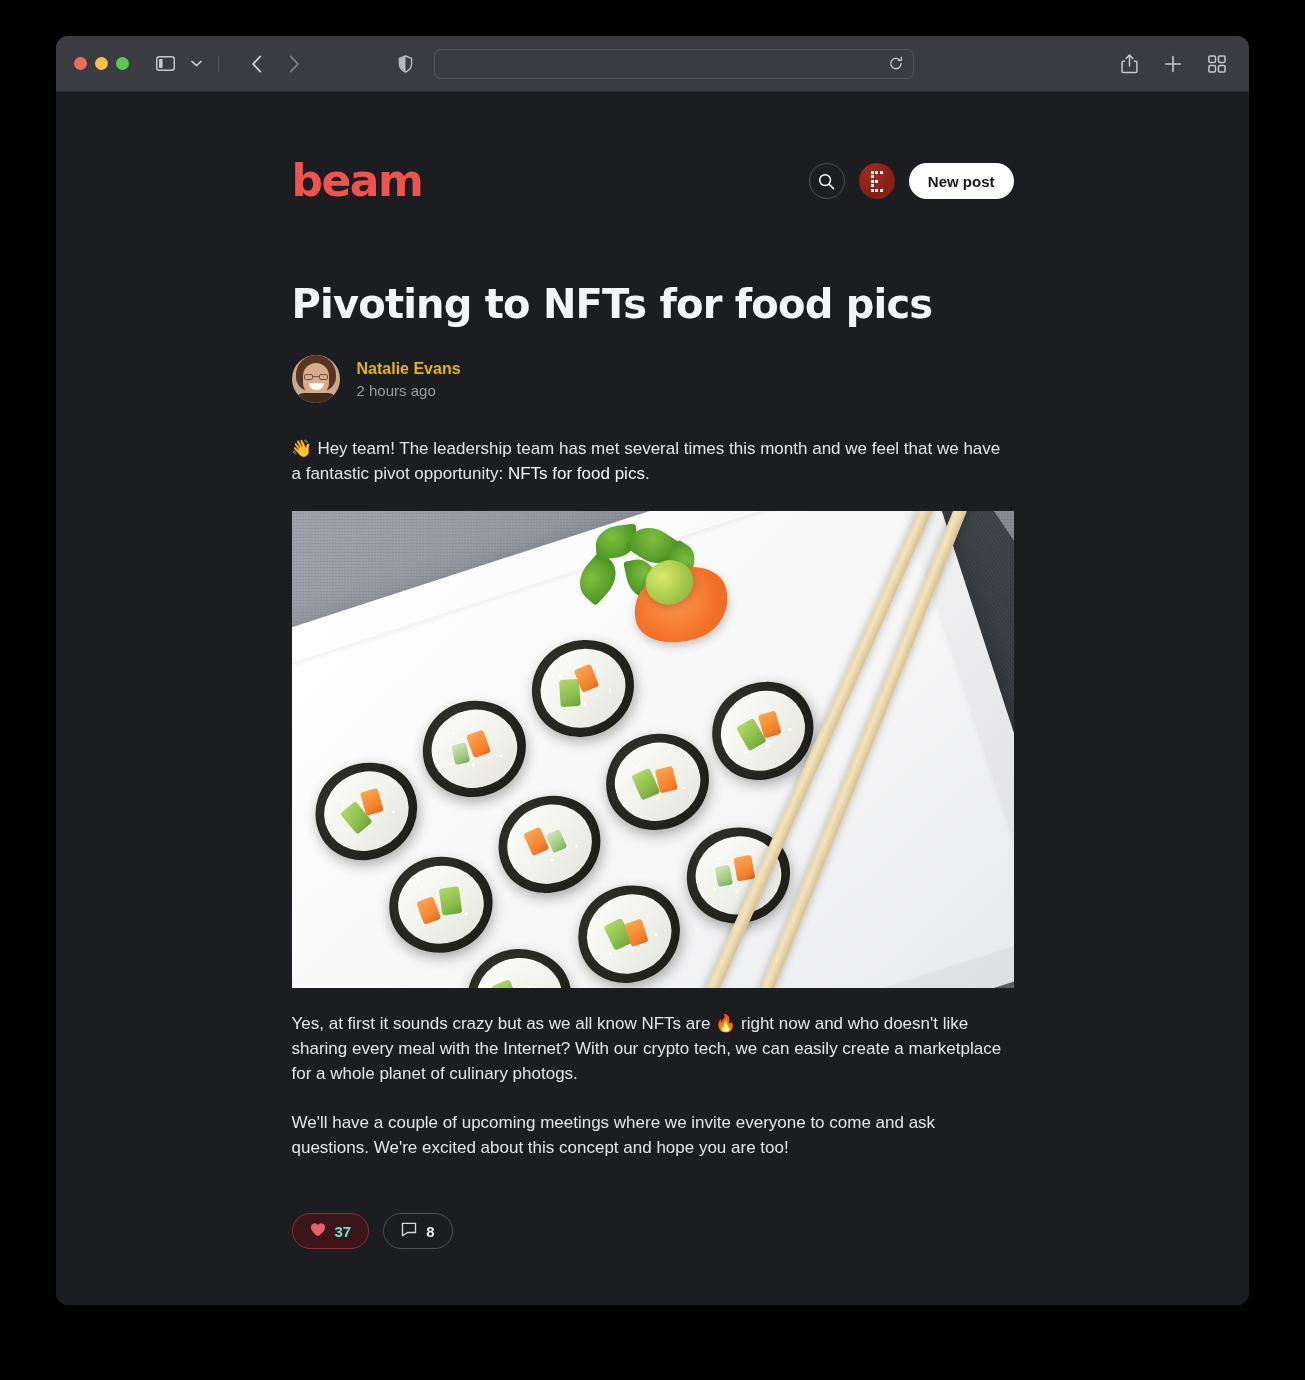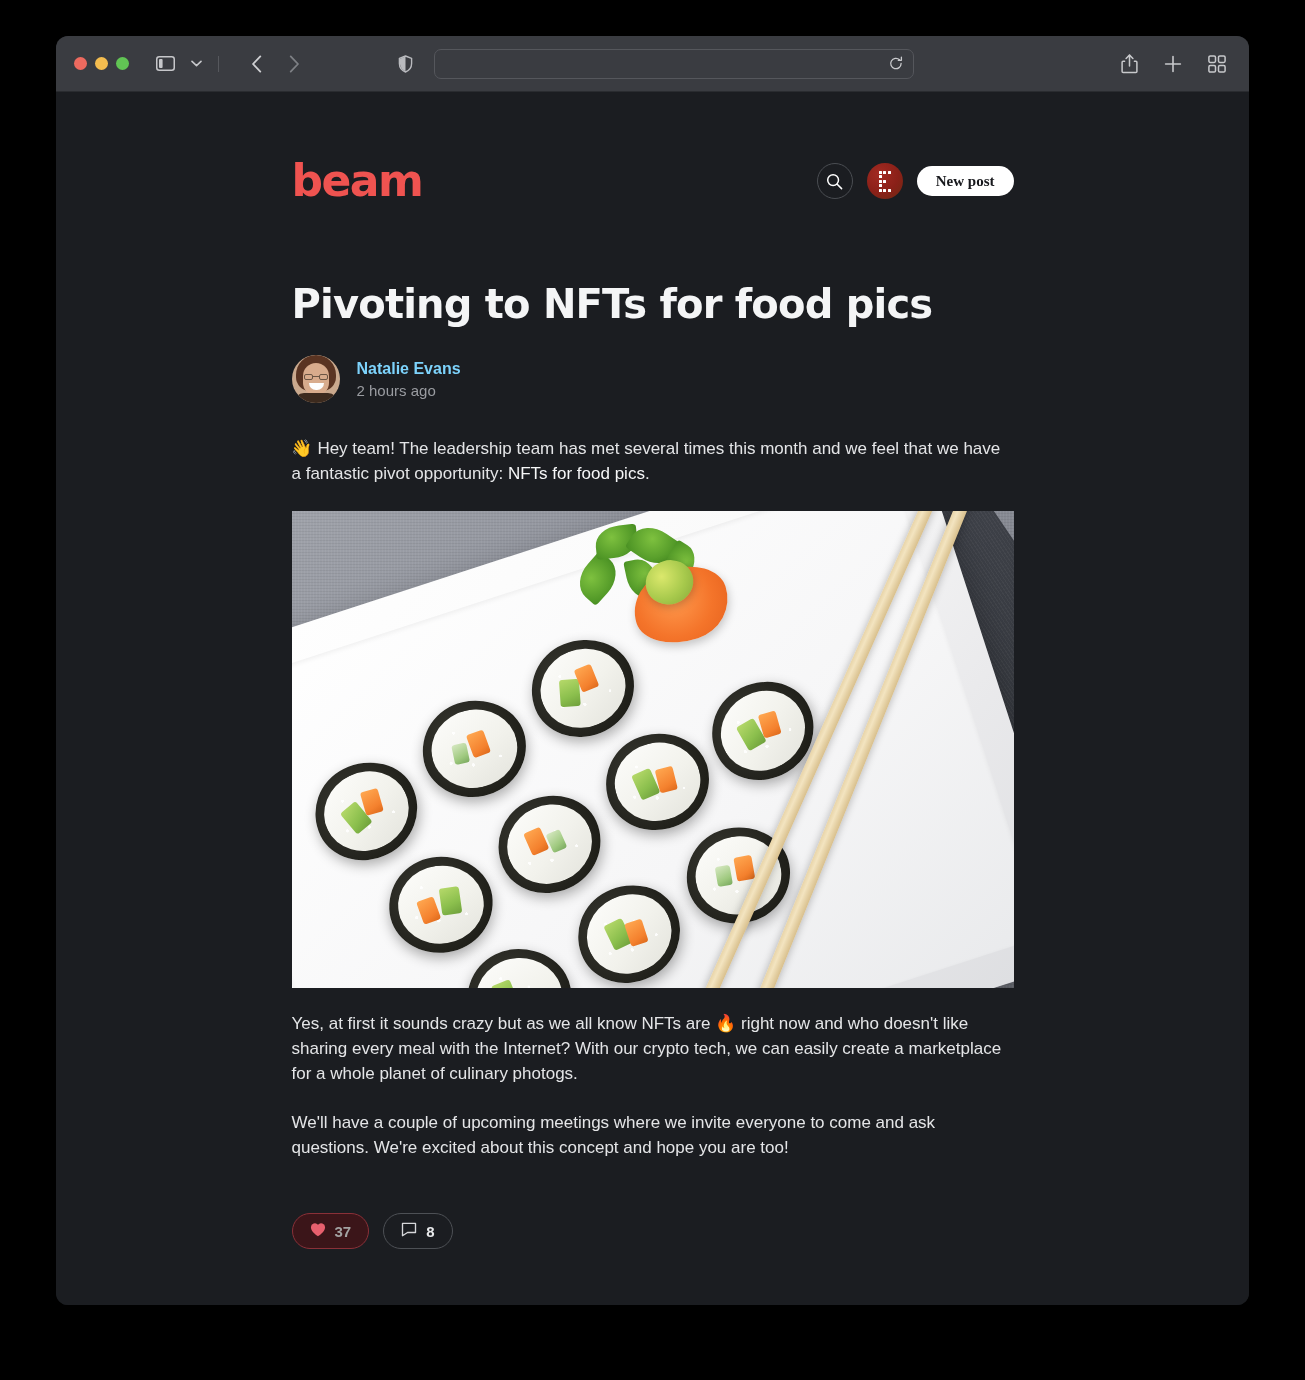--- a/index.html
+++ b/index.html
@@ -154,25 +154,25 @@
     gap: 1.5px;
   }
   .ident-grid i { background: #ffffff; display: block; border-radius: 0.5px; }
   .ident-grid i.off { background: transparent; }
 
   .new-post-btn {
     background: #ffffff;
     color: #17181c;
     border: none;
     border-radius: 999px;
-    height: 30px;
+    height: 36px;
     padding: 0 19px;
     font-size: 15px;
     font-weight: 600;
-    font-family: Liberation Serif, serif;
+    font-family: Liberation Sans, sans-serif;
     cursor: pointer;
   }
 
   .post-title {
     margin-top: 77px;
     font-size: 40px;
     line-height: 1.13;
     font-weight: 700;
     color: #f4f5f6;
     letter-spacing: -0.8px;
@@ -214,21 +214,21 @@
   .ap-smile {
     position: absolute; left: 17px; top: 28px; width: 15px; height: 7px;
     background: #fdfdfd; border-radius: 0 0 9px 9px;
   }
   .ap-body {
     position: absolute; left: 2px; bottom: 0; width: 44px; height: 10px;
     background: #3c2a1e; border-radius: 10px 10px 0 0;
   }
 
   .byline-text { display: flex; flex-direction: column; gap: 4px; }
-  .author-name { font-size: 16px; font-weight: 700; color: #7dd3fc; }
+  .author-name { font-size: 16px; font-weight: 700; color: #eab308; }
   .post-time { font-size: 15px; color: #9a9ca1; }
 
   .post-body { margin-top: 34px; }
   .post-body p {
     font-size: 17px;
     line-height: 1.47;
     color: #e4e5e7;
     margin-bottom: 24px;
   }
   .post-body p strong { font-weight: 400; color: #f6f7f8; }
@@ -354,21 +354,21 @@
     gap: 9px;
     padding: 0 17px;
     font-size: 15px;
     font-weight: 600;
     cursor: pointer;
     font-family: "Liberation Sans", sans-serif;
   }
   .pill.like {
     background: #3b1519;
     border: 1px solid #8a3038;
-    color: #a3a3a3;
+    color: #5eead4;
   }
   .pill.comment {
     background: transparent;
     border: 1px solid #4d5055;
     color: #e9eaec;
   }
 </style>
 </head>
 <body>
 

